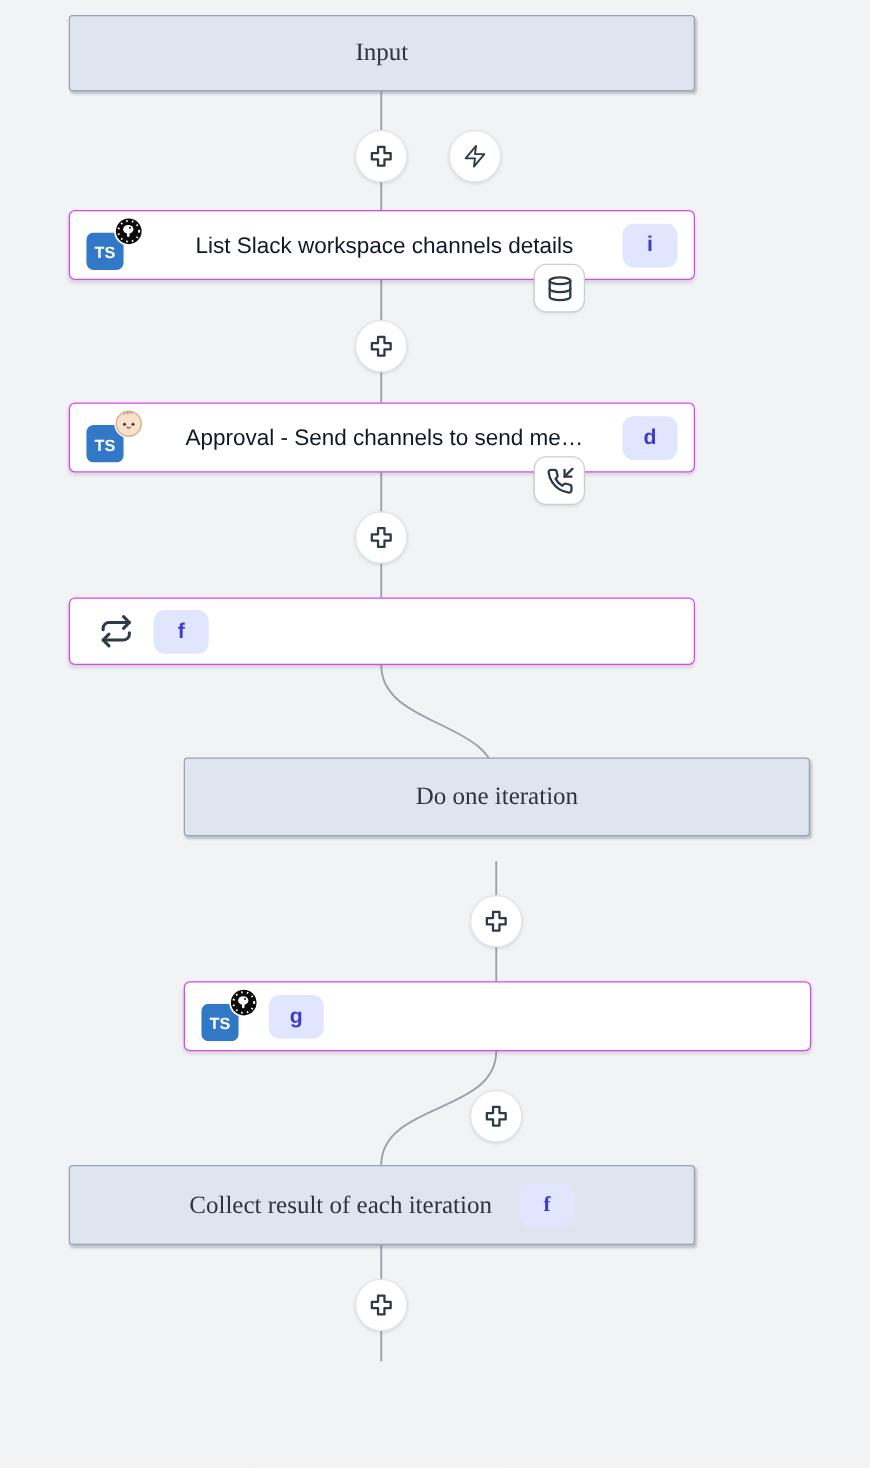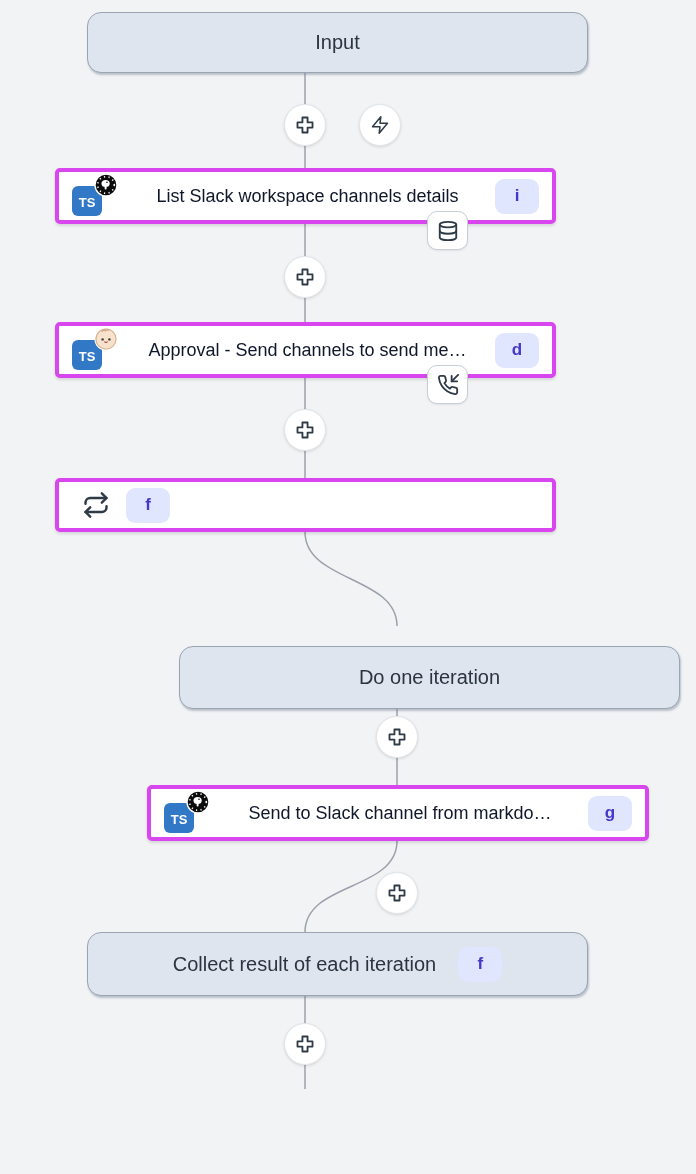--- a/index.html
+++ b/index.html
@@ -6,32 +6,32 @@
   .canvas{
     position:relative;width:696px;height:1174px;
     background:#f1f3f5;overflow:hidden;
     font-family:"Liberation Sans",sans-serif;
   }
   .edges{position:absolute;left:0;top:0;z-index:0;pointer-events:none;}
 
   
   .vbox{
     position:absolute;box-sizing:border-box;
-    background:#dee5ee;border:1px solid #9aa4b2;border-radius:14px;
+    background:#dee5ee;border:1px solid #9aa4b2;border-radius:3px;
     box-shadow:1px 2px 2px rgba(120,131,146,.45);
     display:flex;align-items:center;justify-content:center;gap:22px;
-    font-family:Liberation Sans, sans-serif;font-size:20px;color:#2b3441;
-    z-index:2;cursor:pointer;margin-left:32px;
+    font-family:Liberation Serif, serif;font-size:20px;color:#2b3441;
+    z-index:2;cursor:pointer;
   }
   .vbox.white{background:#ffffff;border-color:#c7ced6;}
 
   
   .node{
     position:absolute;box-sizing:border-box;
-    background:#ffffff;border:4px solid #d946ef;border-radius:5px;
+    background:#ffffff;border:1px solid #d946ef;border-radius:5px;
     box-shadow:0 2px 3px rgba(0,0,0,.12);
     display:flex;align-items:center;padding:1px 13px;gap:6px;
     z-index:2;cursor:pointer;
   }
   .node-label{
     flex:1;text-align:center;font-size:18px;color:#0f172a;
     white-space:nowrap;overflow:hidden;
   }
   .badge{
     width:44px;height:35px;border-radius:9px;flex:0 0 auto;
@@ -182,21 +182,21 @@
       <svg width="28" height="28" viewBox="0 0 24 24" fill="none" stroke="#2f3a47" stroke-width="2.1" stroke-linecap="round" stroke-linejoin="round">
         <path d="m17 2 4 4-4 4"></path>
           <path d="M3 11v-1a4 4 0 0 1 4-4h14"></path>
           <path d="m7 22-4-4 4-4"></path>
           <path d="M21 13v1a4 4 0 0 1-4 4H3"></path>
       </svg>
     </span>
     <span class="badge">f</span>
   </div>
 
-  <div class="vbox" style="left:147px;top:646px;width:501px;height:63px;">
+  <div class="vbox" style="left:147px;top:606px;width:501px;height:63px;">
     <span>Do one iteration</span>
   </div>
 
   <div class="circle-btn" style="left:376px;top:716px;">
     <span>
       <svg width="22" height="22" viewBox="0 0 24 24">
           <path d="M9.2 3.8h5.6v5.4h5.4v5.6h-5.4v5.4H9.2v-5.4H3.8V9.2h5.4z" fill="#fff" stroke="#2f3a47" stroke-width="2" stroke-linejoin="round"></path>
         </svg>
     </span>
   </div>
@@ -212,21 +212,20 @@
       <span class="rt">
         <svg width="24" height="24" viewBox="0 0 24 24">
           <circle cx="12" cy="12" r="11" fill="#0b0b0b" stroke="#fff" stroke-width="1.4"></circle>
           <circle cx="12" cy="12" r="8.3" fill="none" stroke="#fff" stroke-width="1.6" stroke-dasharray="1.2 3.4"></circle>
           <ellipse cx="11.6" cy="10.4" rx="4.1" ry="3.5" fill="#fff"></ellipse>
           <rect x="10.6" y="12.5" width="2" height="4" rx="1" fill="#fff"></rect>
           <circle cx="13" cy="9.2" r="0.8" fill="#0b0b0b"></circle>
         </svg>
       </span>
     </span>
-    <span class="node-label">Send to Slack channel from markdo…</span>
     <span class="badge">g</span>
   </div>
 
   <div class="circle-btn" style="left:376px;top:872px;">
     <span>
       <svg width="22" height="22" viewBox="0 0 24 24">
           <path d="M9.2 3.8h5.6v5.4h5.4v5.6h-5.4v5.4H9.2v-5.4H3.8V9.2h5.4z" fill="#fff" stroke="#2f3a47" stroke-width="2" stroke-linejoin="round"></path>
         </svg>
     </span>
   </div>

